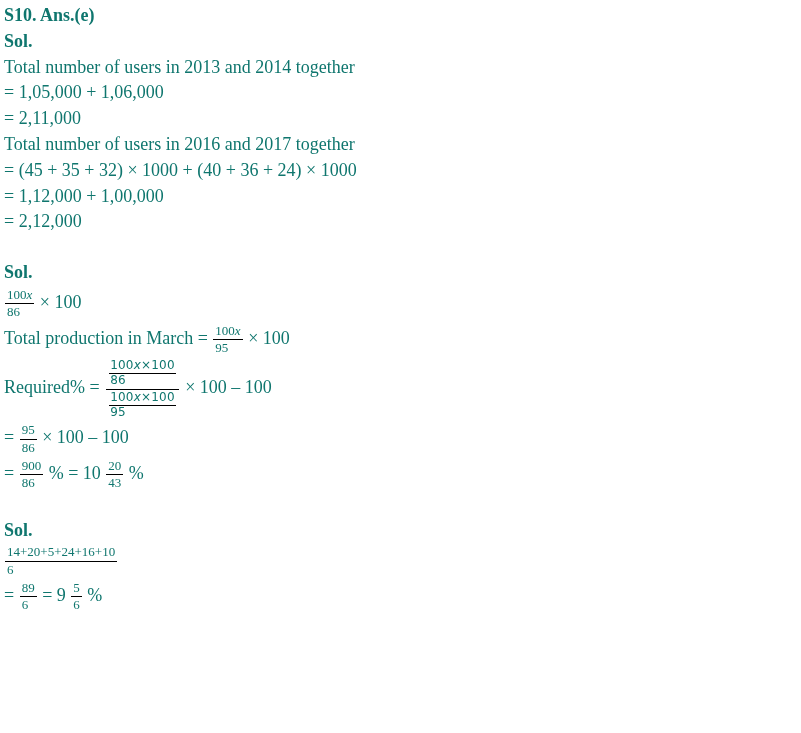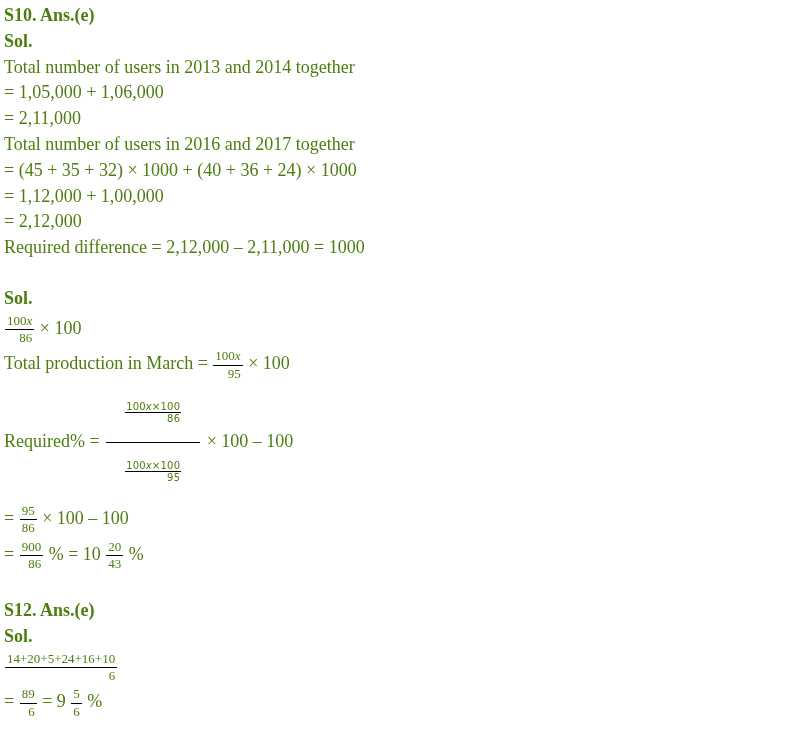--- a/index.html
+++ b/index.html
@@ -5,35 +5,35 @@
   html, body {
     margin: 0;
     padding: 0;
     background: #ffffff;
     width: 801px;
     height: 733px;
     overflow: hidden;
   }
   .doc {
     font-family: "Liberation Serif", "DejaVu Serif", serif;
-    color: #4d7c0f;
+    color: #0f766e;
     padding: 3px 6px 0 4px;
     font-size: 18px;
     line-height: 25.8px;
   }
   .section { margin-bottom: 25px; }
   .section:last-child { margin-bottom: 0; }
   .line { white-space: pre; }
   .bold { font-weight: bold; }
 
   
   .frac {
     display: inline-block;
     vertical-align: middle;
-    text-align: right;
+    text-align: left;
     font-size: 13px;
     line-height: 1.1;
     margin: 2px 1px;
   }
   .frac > .num {
     display: block;
     border-bottom: 1.2px solid #000;
     padding: 0 2px 1px 2px;
   }
   .frac > .den {
@@ -41,51 +41,49 @@
     padding: 1px 2px 0 2px;
   }
   .frac i { font-style: italic; }
 
   
   .cfrac { font-size: 13px; margin: 2px 2px; }
   .cfrac > .num { padding: 0 3px 1px 3px; }
   .cfrac > .den { padding: 1px 3px 0 3px; }
   .frac.inner {
     font-family: "DejaVu Sans", sans-serif;
-    font-size: 10px;
+    font-size: 12px;
     line-height: 1.15;
-    margin: 16px;
+    margin: 0;
     letter-spacing: 0.2px;
   }
   .frac.inner > .num { border-bottom: 1px solid #000; padding: 0 1px 0 1px; }
   .frac.inner > .den { padding: 0 1px 0 1px; }
 </style>
 </head>
 <body>
 
 <div class="doc" id="doc">
     <div class="section">
       <div class="line bold">S10. Ans.(e)</div>
       <div class="line bold">Sol.</div>
       <div class="line"><span>Total number of users in 2013 and 2014 together</span></div>
       <div class="line"><span>= 1,05,000 + 1,06,000</span></div>
       <div class="line"><span>= 2,11,000</span></div>
       <div class="line"><span>Total number of users in 2016 and 2017 together</span></div>
       <div class="line"><span>= (45 + 35 + 32) × 1000 + (40 + 36 + 24) × 1000</span></div>
       <div class="line"><span>= 1,12,000 + 1,00,000</span></div>
       <div class="line"><span>= 2,12,000</span></div>
-      <div class="line"><span>Required difference = 2,12,000 – 2,11,000 = 1000</span></div>
     </div>
     <div class="section">
       <div class="line bold">Sol.</div>
       <div class="line"><span class="frac"><span class="num">100<i>x</i></span><span class="den">86</span></span><span> × 100</span></div>
       <div class="line"><span>Total production in March = </span><span class="frac"><span class="num">100<i>x</i></span><span class="den">95</span></span><span> × 100</span></div>
       <div class="line"><span>Required% = </span><span class="frac cfrac"><span class="num"><span class="frac inner"><span class="num">100<i>x</i>×100</span><span class="den">86</span></span></span><span class="den"><span class="frac inner"><span class="num">100<i>x</i>×100</span><span class="den">95</span></span></span></span><span> × 100 – 100</span></div>
       <div class="line"><span>= </span><span class="frac"><span class="num">95</span><span class="den">86</span></span><span> × 100 – 100</span></div>
       <div class="line"><span>= </span><span class="frac"><span class="num">900</span><span class="den">86</span></span><span> % = 10 </span><span class="frac"><span class="num">20</span><span class="den">43</span></span><span> %</span></div>
     </div>
     <div class="section">
-      <div class="line bold">S12. Ans.(e)</div>
       <div class="line bold">Sol.</div>
       <div class="line"><span class="frac"><span class="num">14+20+5+24+16+10</span><span class="den">6</span></span></div>
       <div class="line"><span>= </span><span class="frac"><span class="num">89</span><span class="den">6</span></span><span> = 9 </span><span class="frac"><span class="num">5</span><span class="den">6</span></span><span> %</span></div>
     </div>
   </div>
 
 </body></html>

